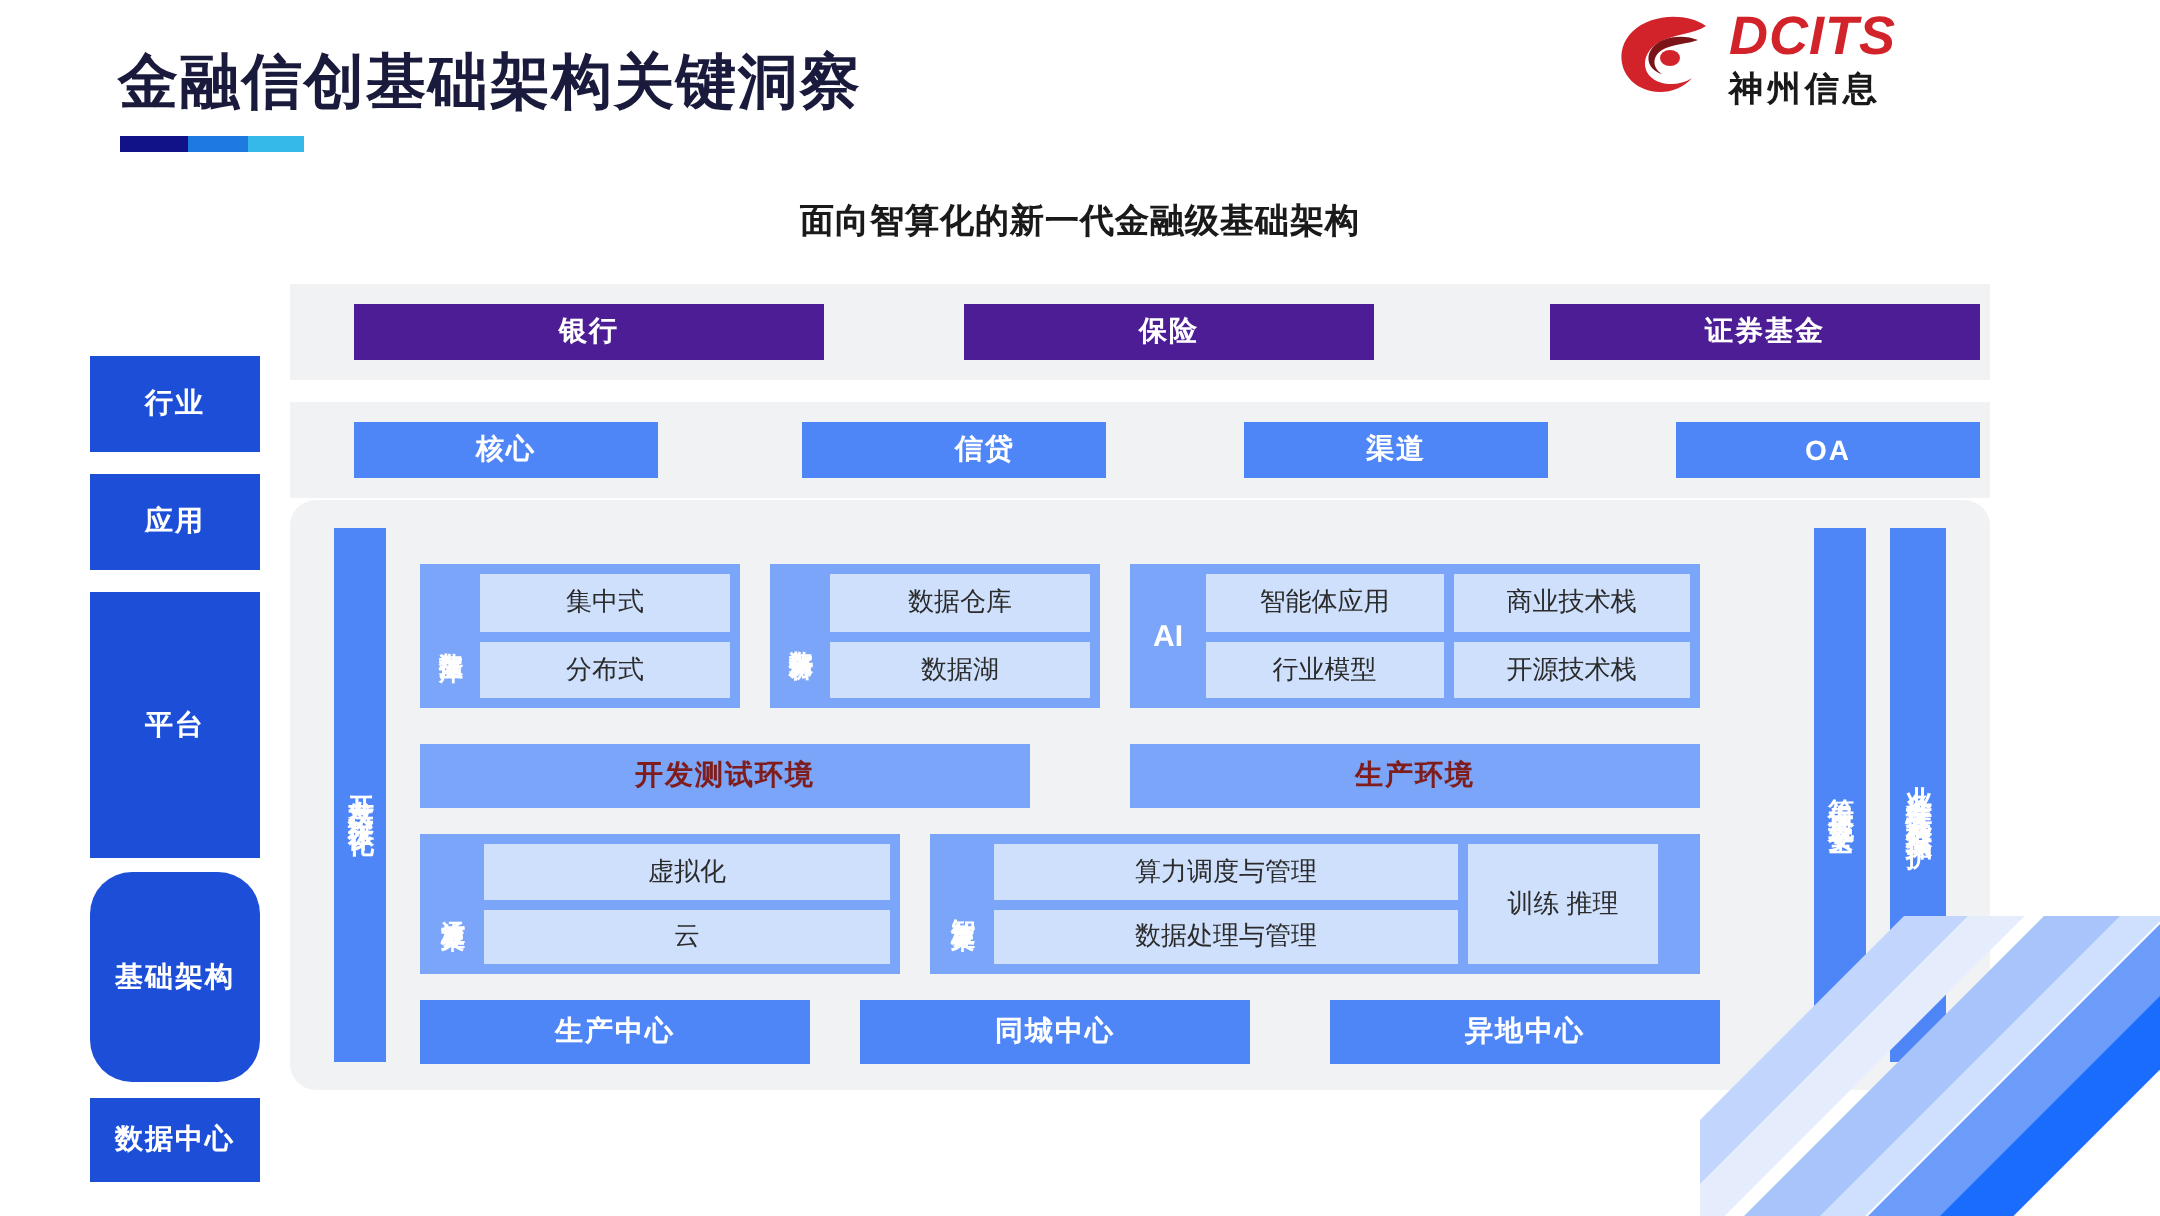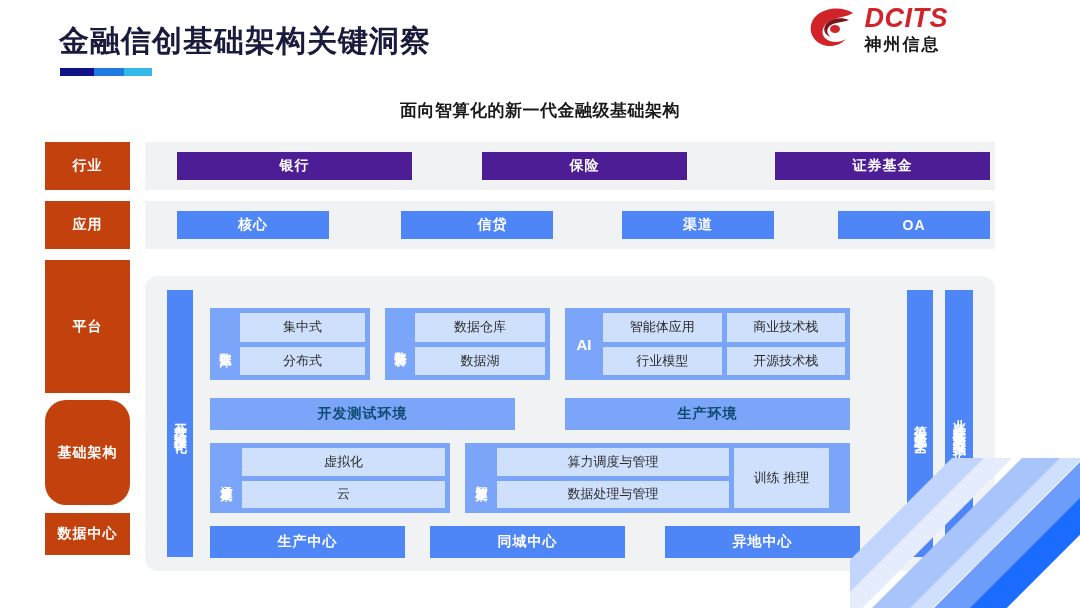--- a/index.html
+++ b/index.html
@@ -91,44 +91,45 @@
     position: absolute;
     left: 45px; top: 142px;
     width: 950px; height: 422px;
   }
 
   
   .labels { position: absolute; left: 0; top: 0; width: 85px; height: 422px; }
   .label-box {
     position: absolute;
     left: 0; width: 85px;
-    background: #c2410c;
+    background: #1d4ed8;
     color: #ffffff;
     font-size: 14px;
     font-weight: 700;
     display: flex;
     align-items: center;
     justify-content: center;
     letter-spacing: 1px;
+    margin-top: 36px;
   }
   .lb-industry { top: 0;   height: 48px; }
   .lb-app      { top: 59px; height: 48px; }
   .lb-platform { top: 118px; height: 133px; }
   .lb-infra    { top: 258px; height: 105px; border-radius: 21px; }
   .lb-dc       { top: 371px; height: 42px; }
 
   
   .panel {
     position: absolute;
     left: 100px;
     background: #f1f2f4;
   }
   .p-industry { top: 0;   width: 850px; height: 48px; }
   .p-app      { top: 59px; width: 850px; height: 48px; }
-  .p-main     { top: 134px; width: 850px; height: 295px; background: #f1f2f4; border-radius: 13px; }
+  .p-main     { top: 108px; width: 850px; height: 295px; background: #f1f2f4; border-radius: 13px; }
 
   
   .chip {
     position: absolute;
     display: flex;
     align-items: center;
     justify-content: center;
     color: #ffffff;
     font-weight: 700;
     letter-spacing: 1px;
@@ -190,21 +191,21 @@
     display: flex;
     align-items: center;
     justify-content: center;
   }
   .group-col { flex: 1 1 0; display: flex; flex-direction: column; gap: 5px; }
 
   
   .bar {
     position: absolute;
     background: #7ba5f8;
-    color: #0c4a6e;
+    color: #7f1d1d;
     font-size: 14px;
     font-weight: 700;
     display: flex;
     align-items: center;
     justify-content: center;
     letter-spacing: 1px;
   }
   .bar-dc {
     position: absolute;
     background: #4f86f7;

